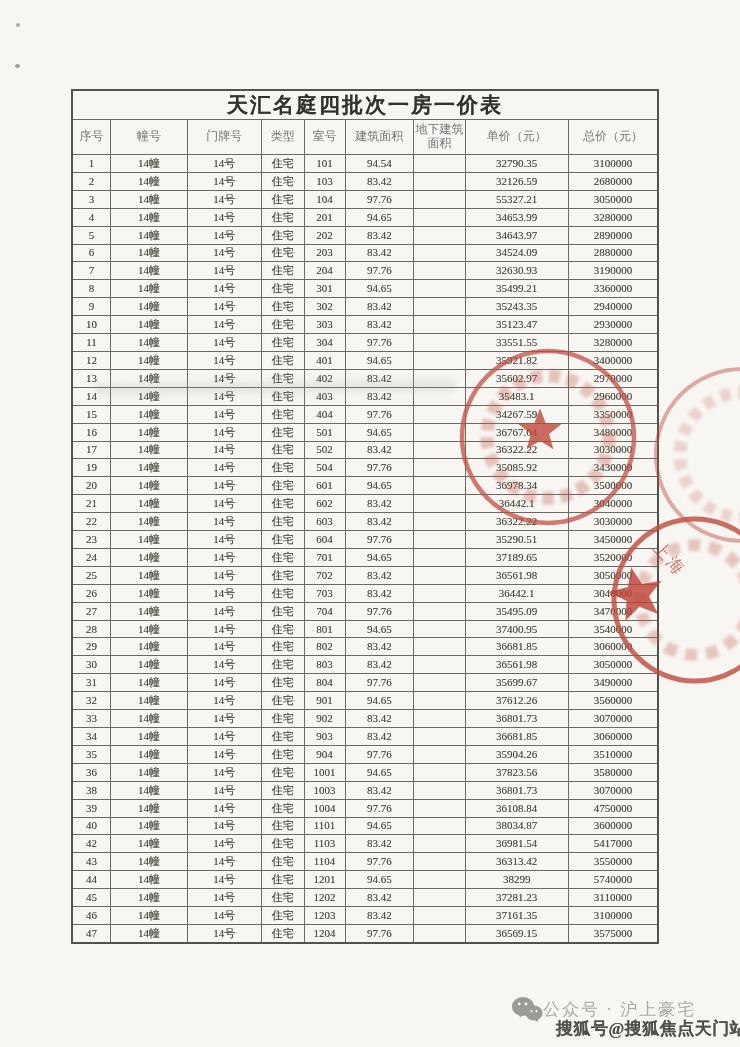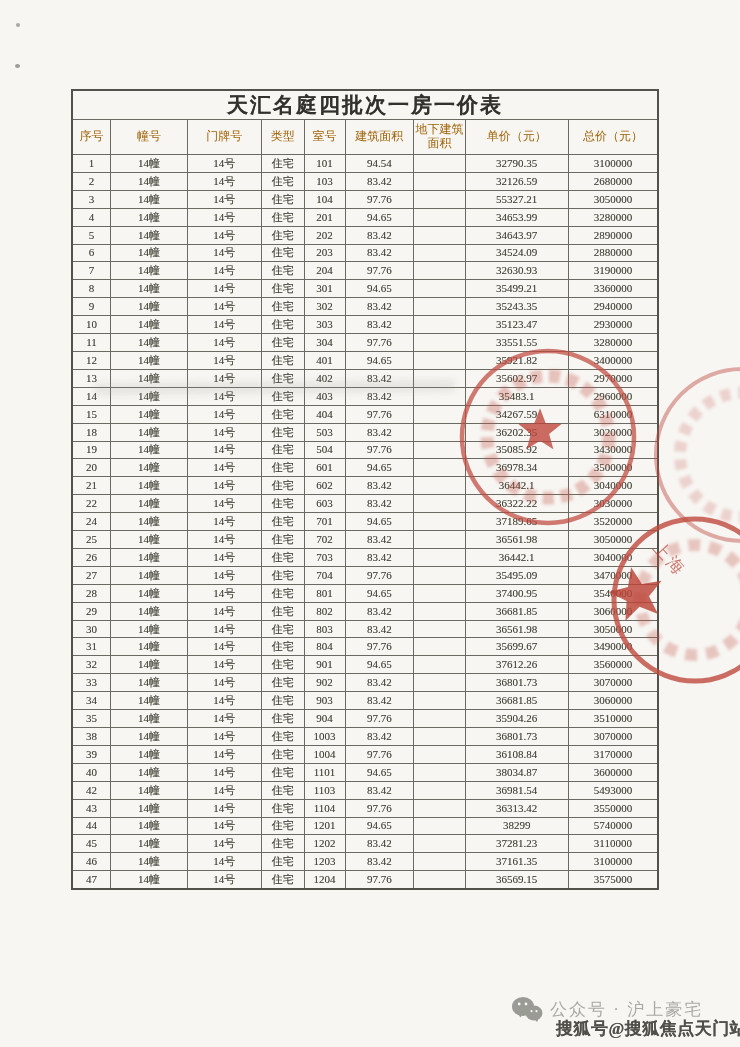--- a/index.html
+++ b/index.html
@@ -27,38 +27,38 @@
   table.price td, table.price th{
     border:1px solid #6b6a62;
     text-align:center;vertical-align:middle;
     padding:0;overflow:hidden;
   }
   td.title-cell{
     height:27px;font-size:21px;font-weight:700;letter-spacing:2px;
     color:#32312c; text-shadow:0 0 .5px rgba(50,49,44,.6);
   }
   table.price th{
-    height:34px;font-size:12px;font-weight:400;color:#a16207;
+    height:34px;font-size:12px;font-weight:400;color:#737373;
     line-height:1.15;white-space:normal;
   }
   table.price tbody td{
     height:16.91px;font-size:11px;line-height:1;color:#454439;
     white-space:nowrap;
     text-shadow:0 0 .4px rgba(70,68,60,.45);
   }
   .smudge{
     position:absolute;left:95px;top:381px;width:360px;height:13px;
     background:rgba(150,148,142,.16);filter:blur(3px);
     transform:rotate(-.6deg);
   }
   .seal-overlay{position:absolute;left:0;top:0;pointer-events:none;}
 
   .wm-wechat{
     position:absolute;left:511px;top:996px;
-    display:flex;align-items:center;gap:7px;
+    display:flex;align-items:center;
     color:#a9a8a2;font-size:17px;letter-spacing:2px;
     filter:blur(.4px);white-space:nowrap;
   }
   .wm-sohu{
     position:absolute;left:556px;top:1017px;
     color:#514f49;font-size:17px;font-weight:700;letter-spacing:.5px;
     filter:blur(.3px);white-space:nowrap;
     text-shadow:0 0 .5px rgba(60,58,52,.7);
   }
 </style>
@@ -255,32 +255,43 @@
         </tr>
         <tr>
           <td>15</td>
           <td>14幢</td>
           <td>14号</td>
           <td>住宅</td>
           <td>404</td>
           <td>97.76</td>
           <td></td>
           <td>34267.59</td>
-          <td>6310000</td>
-        </tr>
-        <tr>
-          <td>18</td>
-          <td>14幢</td>
-          <td>14号</td>
-          <td>住宅</td>
-          <td>503</td>
-          <td>83.42</td>
-          <td></td>
-          <td>36202.35</td>
-          <td>3020000</td>
+          <td>3350000</td>
+        </tr>
+        <tr>
+          <td>16</td>
+          <td>14幢</td>
+          <td>14号</td>
+          <td>住宅</td>
+          <td>501</td>
+          <td>94.65</td>
+          <td></td>
+          <td>36767.04</td>
+          <td>3480000</td>
+        </tr>
+        <tr>
+          <td>17</td>
+          <td>14幢</td>
+          <td>14号</td>
+          <td>住宅</td>
+          <td>502</td>
+          <td>83.42</td>
+          <td></td>
+          <td>36322.22</td>
+          <td>3030000</td>
         </tr>
         <tr>
           <td>19</td>
           <td>14幢</td>
           <td>14号</td>
           <td>住宅</td>
           <td>504</td>
           <td>97.76</td>
           <td></td>
           <td>35085.92</td>
@@ -313,20 +324,31 @@
           <td>14幢</td>
           <td>14号</td>
           <td>住宅</td>
           <td>603</td>
           <td>83.42</td>
           <td></td>
           <td>36322.22</td>
           <td>3030000</td>
         </tr>
         <tr>
+          <td>23</td>
+          <td>14幢</td>
+          <td>14号</td>
+          <td>住宅</td>
+          <td>604</td>
+          <td>97.76</td>
+          <td></td>
+          <td>35290.51</td>
+          <td>3450000</td>
+        </tr>
+        <tr>
           <td>24</td>
           <td>14幢</td>
           <td>14号</td>
           <td>住宅</td>
           <td>701</td>
           <td>94.65</td>
           <td></td>
           <td>37189.65</td>
           <td>3520000</td>
         </tr>
@@ -445,40 +467,51 @@
           <td>14幢</td>
           <td>14号</td>
           <td>住宅</td>
           <td>904</td>
           <td>97.76</td>
           <td></td>
           <td>35904.26</td>
           <td>3510000</td>
         </tr>
         <tr>
+          <td>36</td>
+          <td>14幢</td>
+          <td>14号</td>
+          <td>住宅</td>
+          <td>1001</td>
+          <td>94.65</td>
+          <td></td>
+          <td>37823.56</td>
+          <td>3580000</td>
+        </tr>
+        <tr>
           <td>38</td>
           <td>14幢</td>
           <td>14号</td>
           <td>住宅</td>
           <td>1003</td>
           <td>83.42</td>
           <td></td>
           <td>36801.73</td>
           <td>3070000</td>
         </tr>
         <tr>
           <td>39</td>
           <td>14幢</td>
           <td>14号</td>
           <td>住宅</td>
           <td>1004</td>
           <td>97.76</td>
           <td></td>
           <td>36108.84</td>
-          <td>3170000</td>
+          <td>4750000</td>
         </tr>
         <tr>
           <td>40</td>
           <td>14幢</td>
           <td>14号</td>
           <td>住宅</td>
           <td>1101</td>
           <td>94.65</td>
           <td></td>
           <td>38034.87</td>
@@ -486,21 +519,21 @@
         </tr>
         <tr>
           <td>42</td>
           <td>14幢</td>
           <td>14号</td>
           <td>住宅</td>
           <td>1103</td>
           <td>83.42</td>
           <td></td>
           <td>36981.54</td>
-          <td>5493000</td>
+          <td>5417000</td>
         </tr>
         <tr>
           <td>43</td>
           <td>14幢</td>
           <td>14号</td>
           <td>住宅</td>
           <td>1104</td>
           <td>97.76</td>
           <td></td>
           <td>36313.42</td>

